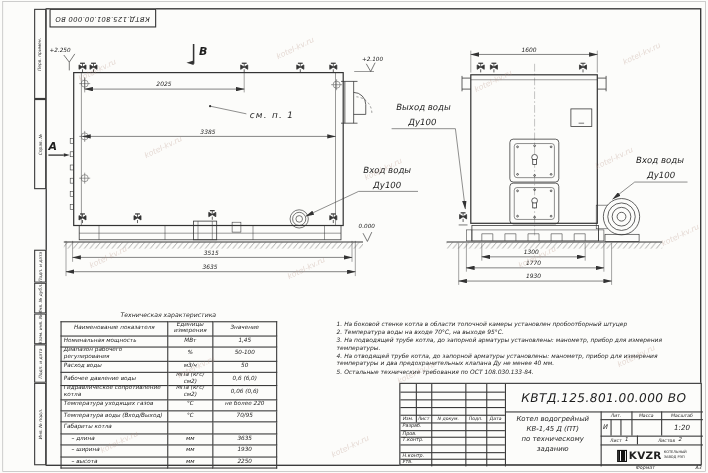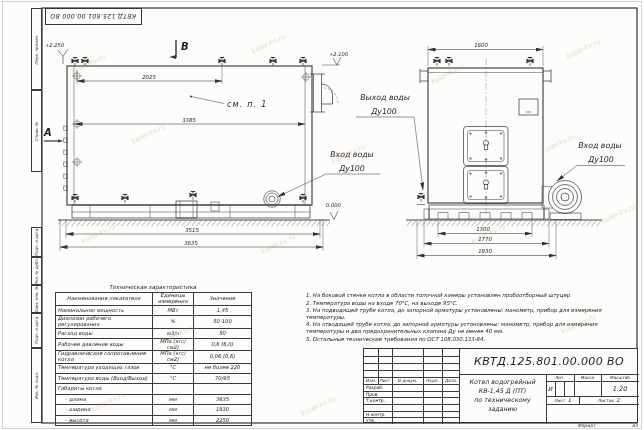--- a/index.html
+++ b/index.html
@@ -482,20 +482,28 @@
 
     <div class="cell" style="left:183px;top:47px;width:32px;height:8px;gap:3px">
       <span>Лист</span>
       <span style="font-size:5px">1</span>
     </div>
     <div class="cell" style="left:215px;top:47px;width:60px;height:8px;gap:3px">
       <span>Листов</span>
       <span style="font-size:5px">2</span>
     </div>
 
+    <div class="logo">
+      <div class="mark"></div>
+      <div class="kv">KVZR</div>
+      <div class="sub">
+        <div>КОТЕЛЬНЫЙ</div>
+        <div>ЗАВОД РЭП</div>
+      </div>
+    </div>
   </div>
 
   <div class="fmt">
     <span>Формат</span>
     <span>А3</span>
   </div>
 
   <span class="wm" style="left:70px;top:60px">kotel-kv.ru</span>
   <span class="wm" style="left:250px;top:40px">kotel-kv.ru</span>
   <span class="wm" style="left:430px;top:70px">kotel-kv.ru</span>

